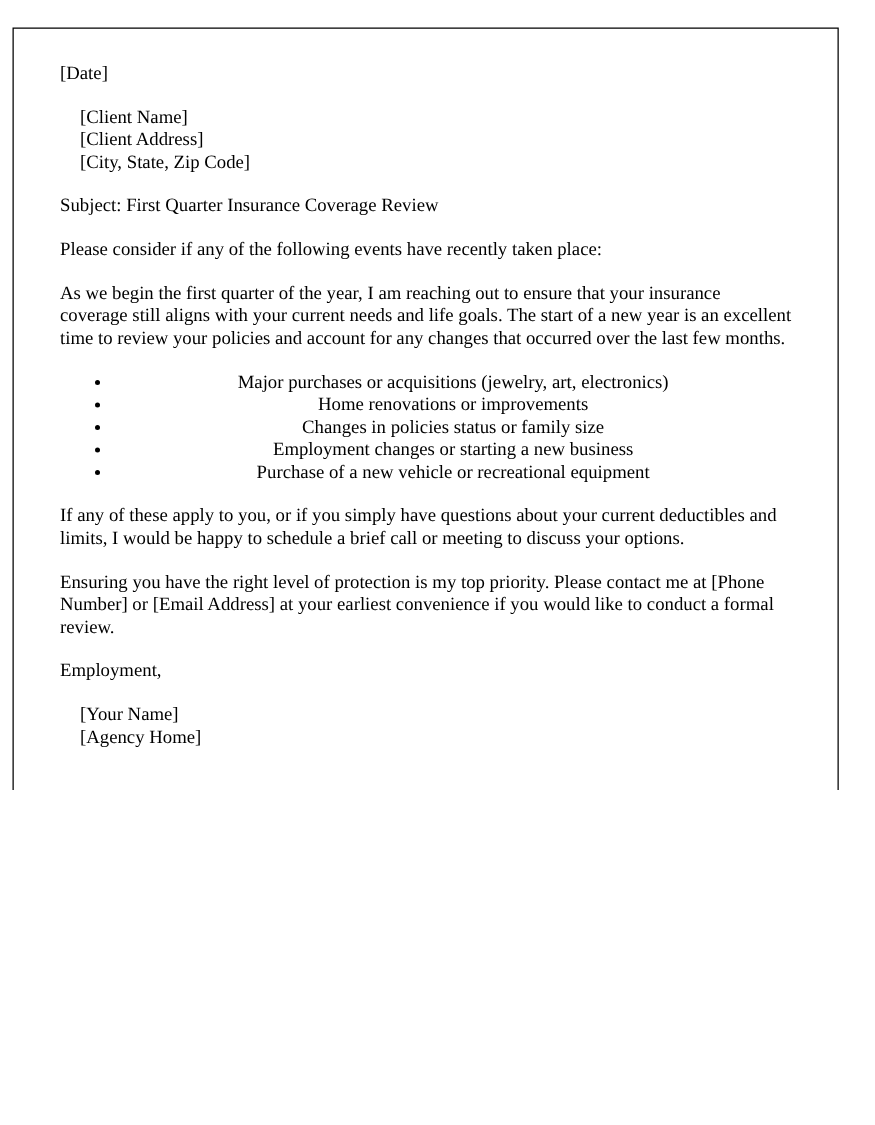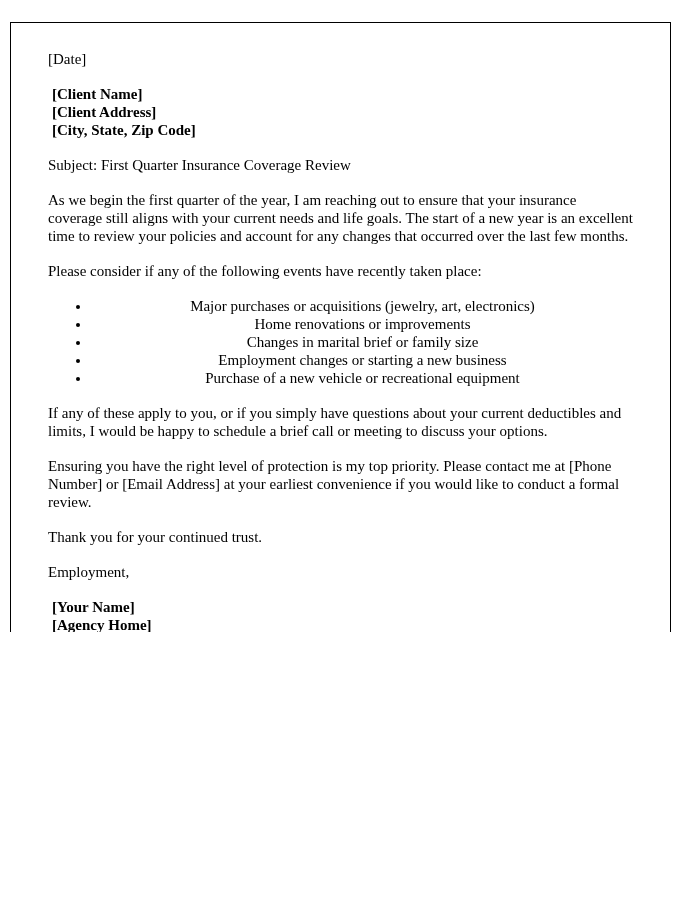--- a/index.html
+++ b/index.html
@@ -30,22 +30,21 @@
     }
     .content {
       padding: 27px 36px 0 37px;
       font-size: 15px;
       line-height: 18px;
     }
     .para {
       margin: 0 0 17px 0;
     }
     .block {
-      margin: 0 0 17px 4px;
-      font-weight: bold;
+      margin: 0 0 17px 16px;
     }
     .block .line {
       margin: 0;
     }
     ul.events {
       margin: 0 0 17px 0;
       padding: 0 0 0 43px;
       list-style-type: disc;
       text-align: center;
     }
@@ -65,37 +64,36 @@
 
       <div class="block">
         <div class="line">[Client Name]</div>
         <div class="line">[Client Address]</div>
         <div class="line">[City, State, Zip Code]</div>
       </div>
 
       <p class="para">Subject: First Quarter Insurance Coverage Review</p>
 
 
+      <p class="para">Please consider if any of the following events have recently taken place:</p>
+
       <p class="para">As we begin the first quarter of the year, I am reaching out to ensure that your insurance coverage still aligns with your current needs and life goals. The start of a new year is an excellent time to review your policies and account for any changes that occurred over the last few months.</p>
-
-      <p class="para">Please consider if any of the following events have recently taken place:</p>
 
       <ul class="events">
         <li>Major purchases or acquisitions (jewelry, art, electronics)</li>
         <li>Home renovations or improvements</li>
-        <li>Changes in marital brief or family size</li>
+        <li>Changes in policies status or family size</li>
         <li>Employment changes or starting a new business</li>
         <li>Purchase of a new vehicle or recreational equipment</li>
       </ul>
 
       <p class="para">If any of these apply to you, or if you simply have questions about your current deductibles and limits, I would be happy to schedule a brief call or meeting to discuss your options.</p>
 
       <p class="para">Ensuring you have the right level of protection is my top priority. Please contact me at [Phone Number] or [Email Address] at your earliest convenience if you would like to conduct a formal review.</p>
 
-      <p class="para">Thank you for your continued trust.</p>
 
       <p class="para">Employment,</p>
 
       <div class="block">
         <div class="line">[Your Name]</div>
         <div class="line">[Agency Home]</div>
       </div>
 
     </div>
   </div>

